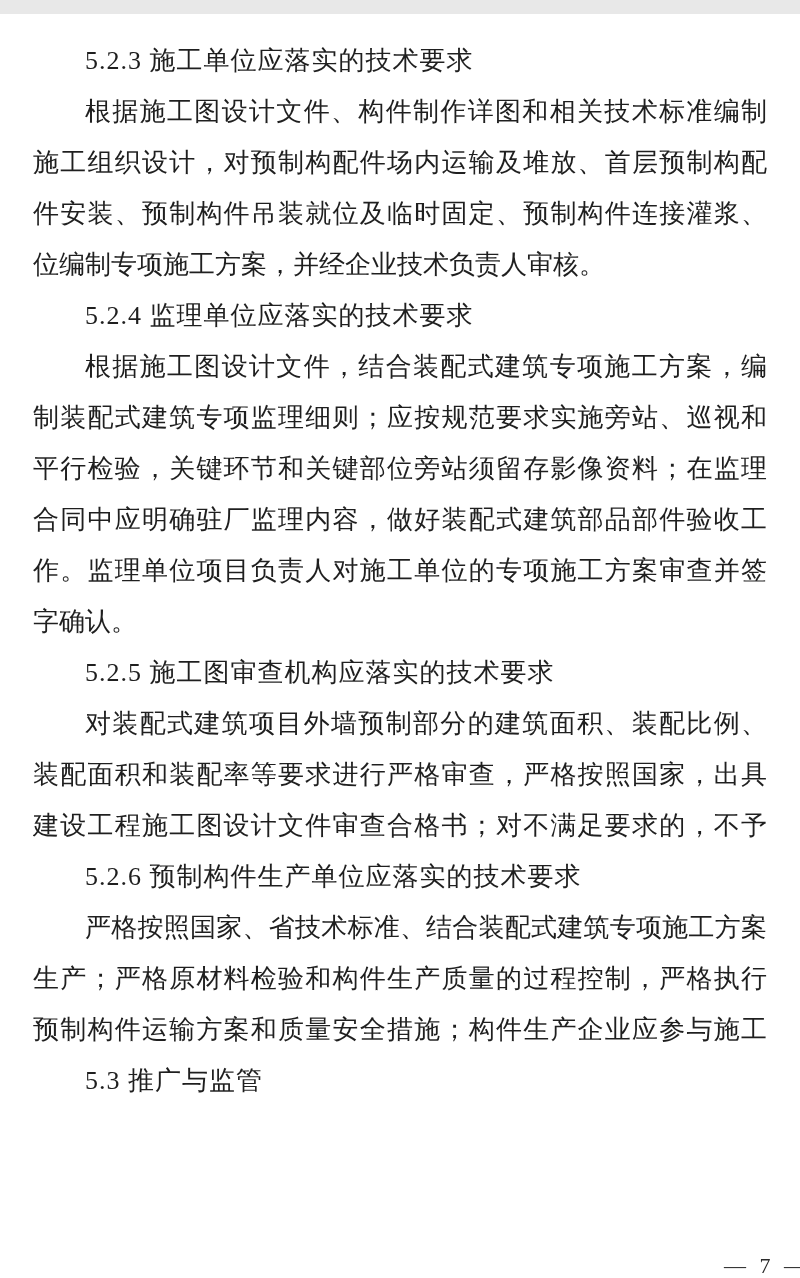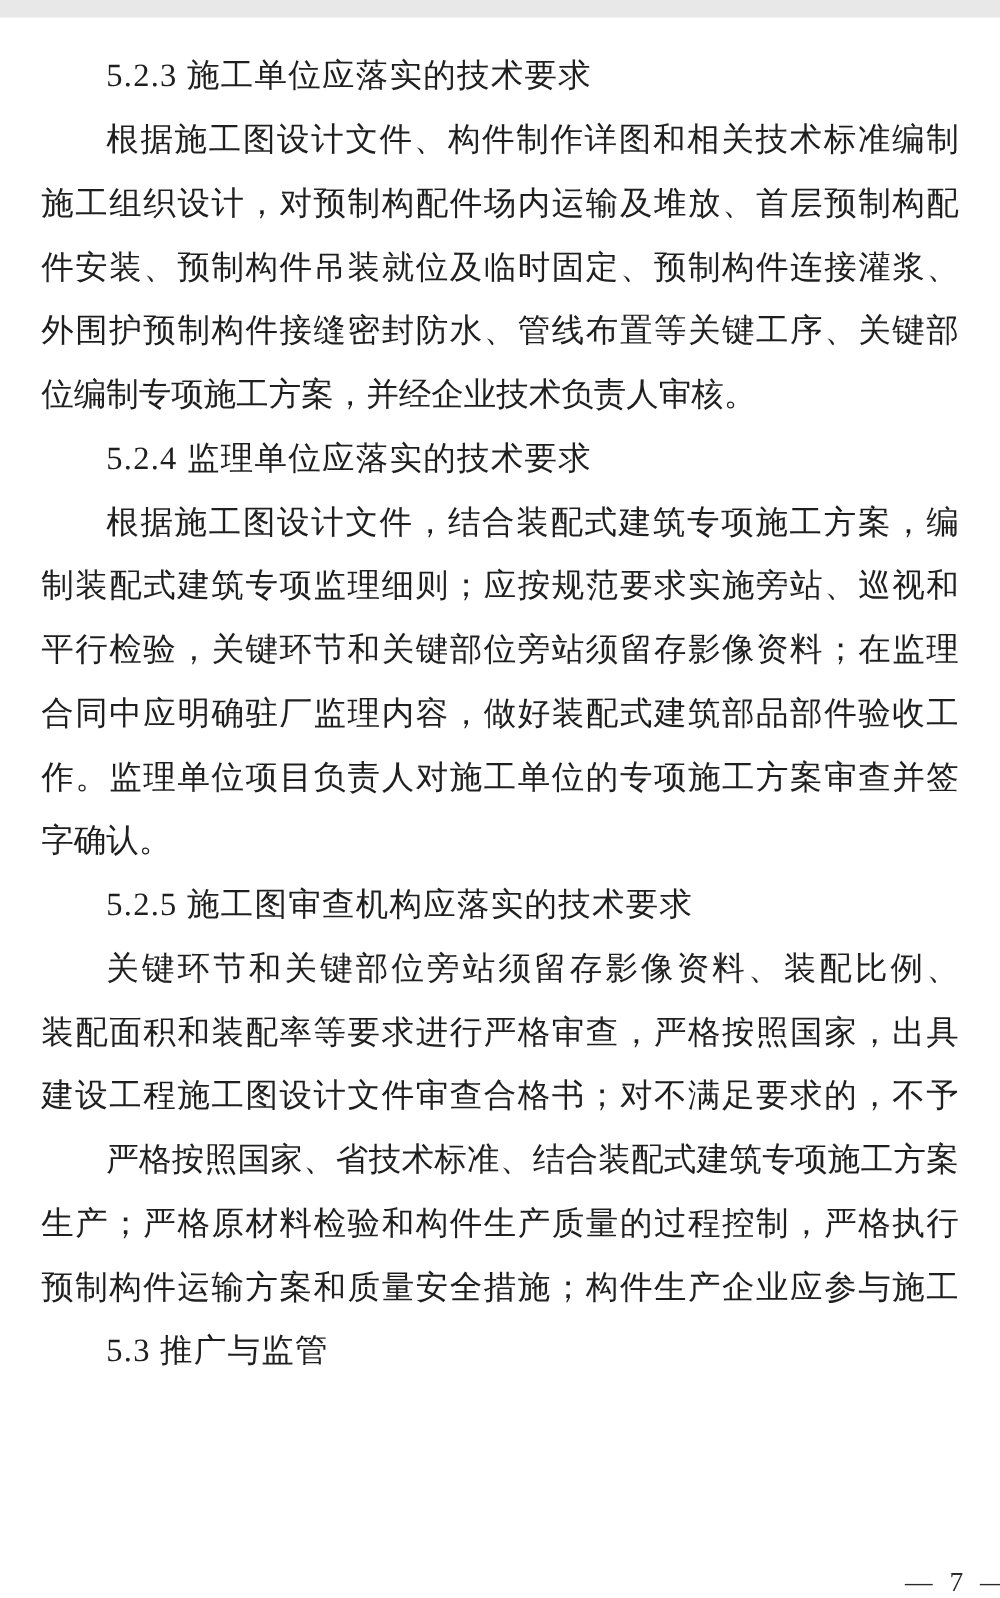--- a/index.html
+++ b/index.html
@@ -56,32 +56,32 @@
 </style>
 </head>
 <body>
 
 <div class="page">
   <div class="text-block">
     <div class="line heading indent2">5.2.3 施工单位应落实的技术要求</div>
     <div class="line jfull indent2">根据施工图设计文件、构件制作详图和相关技术标准编制</div>
     <div class="line jfull">施工组织设计，对预制构配件场内运输及堆放、首层预制构配</div>
     <div class="line jfull">件安装、预制构件吊装就位及临时固定、预制构件连接灌浆、</div>
-    <div class="line jfull">外围护预制构件接缝密封防水、管线布置等关键工序、关键部</div>
     <div class="line">位编制专项施工方案，并经企业技术负责人审核。</div>
     <div class="line heading indent2">5.2.4 监理单位应落实的技术要求</div>
     <div class="line jfull indent2">根据施工图设计文件，结合装配式建筑专项施工方案，编</div>
     <div class="line jfull">制装配式建筑专项监理细则；应按规范要求实施旁站、巡视和</div>
     <div class="line jfull">平行检验，关键环节和关键部位旁站须留存影像资料；在监理</div>
     <div class="line jfull">合同中应明确驻厂监理内容，做好装配式建筑部品部件验收工</div>
     <div class="line jfull">作。监理单位项目负责人对施工单位的专项施工方案审查并签</div>
     <div class="line">字确认。</div>
     <div class="line heading indent2">5.2.5 施工图审查机构应落实的技术要求</div>
-    <div class="line jfull indent2">关键环节和关键部位旁站须留存影像资料、装配比例、</div>
+    <div class="line jfull indent2">对装配式建筑项目外墙预制部分的建筑面积、装配比例、</div>
     <div class="line jfull">装配面积和装配率等要求进行严格审查，严格按照国家，出具</div>
     <div class="line jfull">建设工程施工图设计文件审查合格书；对不满足要求的，不予</div>
+    <div class="line heading indent2">5.2.6 预制构件生产单位应落实的技术要求</div>
     <div class="line jfull indent2">严格按照国家、省技术标准、结合装配式建筑专项施工方案</div>
     <div class="line jfull">生产；严格原材料检验和构件生产质量的过程控制，严格执行</div>
     <div class="line jfull">预制构件运输方案和质量安全措施；构件生产企业应参与施工</div>
     <div class="line heading indent2">5.3 推广与监管</div>
   </div>
   <div class="footer">— 7 —</div>
 </div>
 
 </body></html>

